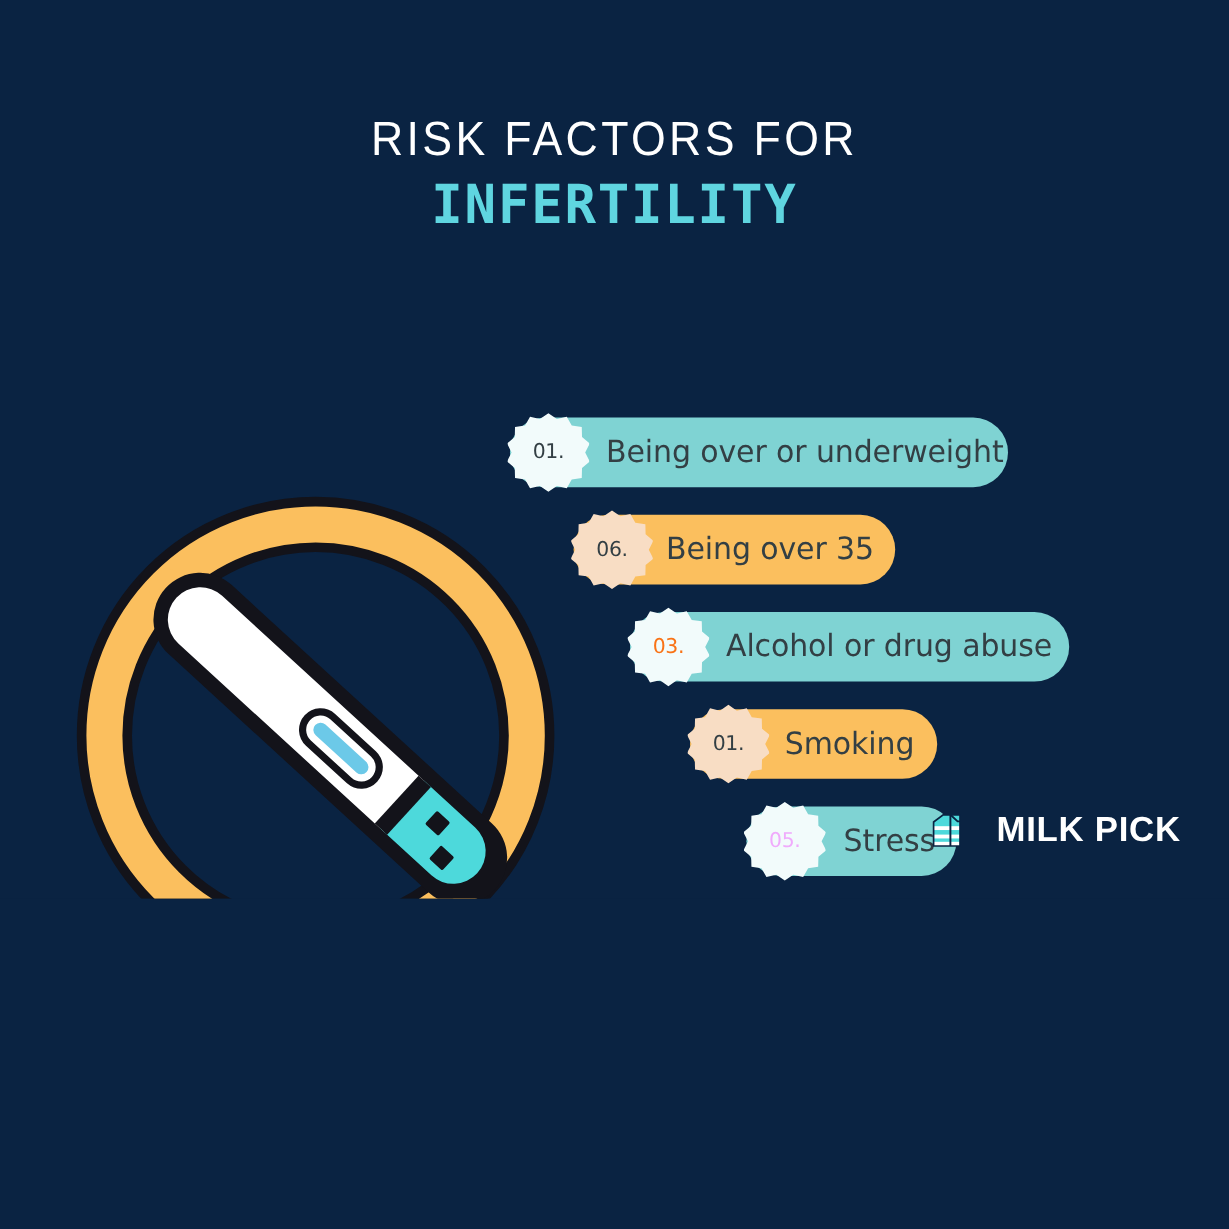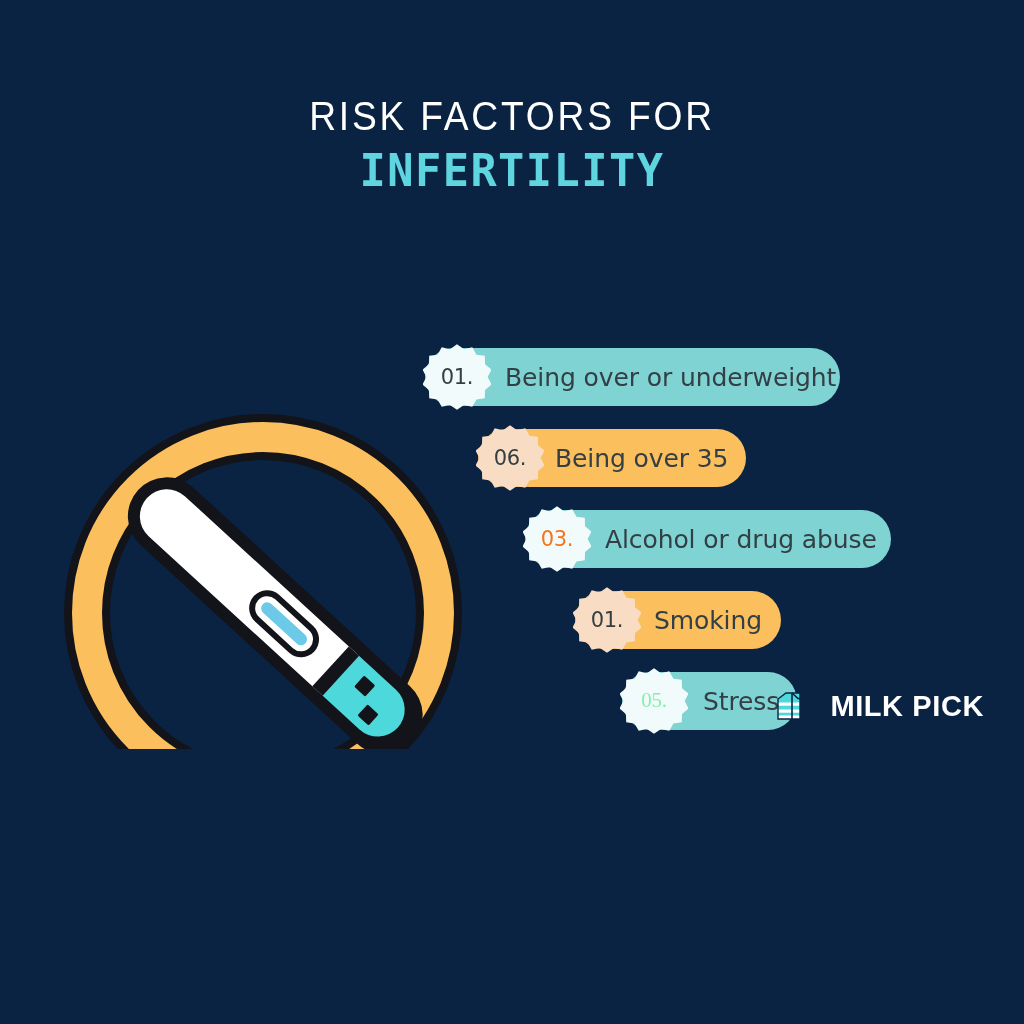--- a/index.html
+++ b/index.html
@@ -103,33 +103,33 @@
     left: -2px;
   }
   .badge svg { position: absolute; inset: 0; width: 68px; height: 68px; }
   .badge-num {
     position: absolute;
     inset: 0;
     display: flex;
     align-items: center;
     justify-content: center;
     font-family: "DejaVu Sans", "Liberation Sans", sans-serif;
-    font-size: 21px;
+    font-size: 17px;
     font-weight: 400;
     color: #333f44;
     letter-spacing: -0.3px;
     padding-bottom: 1px;
     box-sizing: border-box;
   }
 
   
   .logo {
     position: absolute;
     right: 40px;
-    bottom: 26px;
+    bottom: 40px;
     display: flex;
     align-items: center;
     gap: 25px;
   }
   .logo-mark { width: 32px; height: 34px; display: block; }
   .logo-text {
     font-family: "Liberation Sans", "DejaVu Sans", sans-serif;
     font-size: 29px;
     font-weight: 700;
     letter-spacing: 0.6px;
@@ -224,21 +224,21 @@
       </div>
     </div>
 
     <div class="row" id="row4" style="left: 622px; top: 324px; width: 175px;">
       <div class="pill" id="pill4" style="width: 175px; background: rgb(127, 211, 211);"></div>
       <div class="pill-label" id="lbl4" style="left: 81px; color: rgb(51, 63, 68);">Stress</div>
       <div class="badge">
         <svg viewBox="0 0 100 100" xmlns="http://www.w3.org/2000/svg">
           <path id="scallop4" d="M50 2 L60.4 9.1 L72.5 6.3 L78.6 17.1 L90.9 18.8 L91.2 31.2 L100.7 39.1 L95.1 50.1 L100.7 61.1 L91.2 69 L90.9 81.4 L78.6 83.1 L72.5 93.9 L60.4 91.1 L50 98.2 L39.6 91.1 L27.5 93.9 L21.4 83.1 L9.1 81.4 L8.8 69 L-0.7 61.1 L4.9 50.1 L-0.7 39.1 L8.8 31.2 L9.1 18.8 L21.4 17.1 L27.5 6.3 L39.6 9.1 Z" fill="#f2fbfb"></path>
         </svg>
-        <div class="badge-num" style="color: #86efac; font-family: Liberation Serif, serif;">05.</div>
+        <div class="badge-num" style="color: #f0abfc;">05.</div>
       </div>
     </div>
 
   </div>
 
   <div class="logo">
     <svg class="logo-mark" viewBox="0 0 32 34" xmlns="http://www.w3.org/2000/svg">
       <path d="M5 10 L13 4 L27 4 L27 30 L5 30 Z" fill="#4dd9db"></path>
       <rect x="5" y="13.5" width="22" height="3.2" fill="#ffffff"></rect>
       <rect x="5" y="20.5" width="22" height="3.2" fill="#ffffff"></rect>

